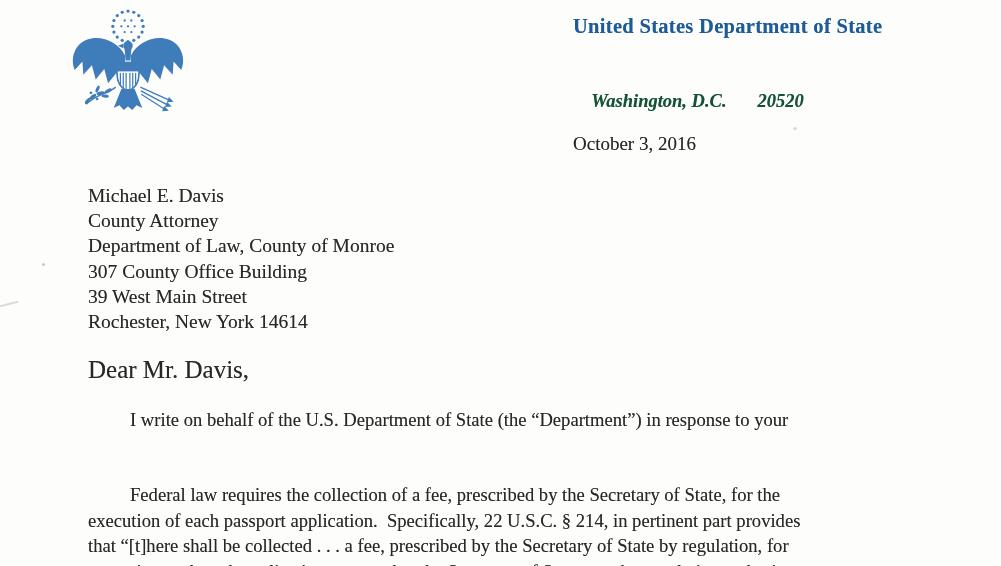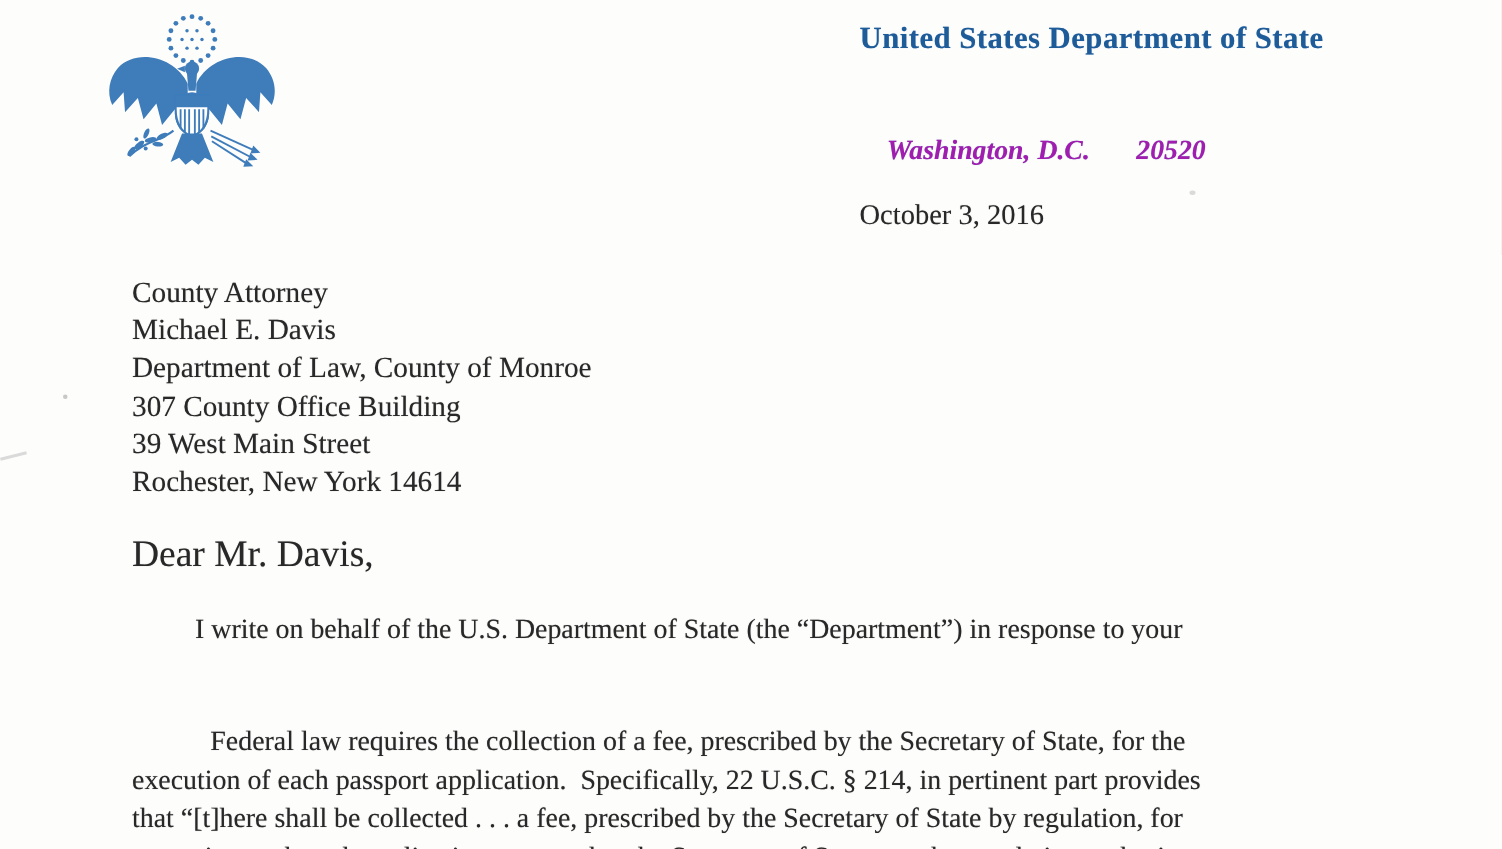--- a/index.html
+++ b/index.html
@@ -27,21 +27,21 @@
     color: #1e5b99;
     letter-spacing: 0.3px;
     white-space: pre;
   }
   .city-line {
     position: absolute;
     left: 573px; top: 70px;
     font-size: 18.5px;
     font-weight: bold;
     font-style: italic;
-    color: #a21caf;
+    color: #14532d;
     white-space: pre;
   }
   .city-line .zip { margin-left: 31px; }
   .date-line {
     position: absolute;
     left: 573px; top: 133px;
     font-size: 19px;
     white-space: pre;
   }
   
@@ -61,21 +61,21 @@
   }
   .paragraph {
     position: absolute;
     left: 88px;
     font-size: 18.6px;
     line-height: 25.5px;
   }
   .paragraph.p1 { top: 407px; }
   .paragraph.p2 { top: 482px; }
   .bline { white-space: pre; }
-  .bline.indent { padding-left: 42px; text-align: center; }
+  .bline.indent { padding-left: 42px; }
   
   .agency-name, .city-line { text-shadow: 0 0 0.5px rgba(30,91,153,0.55); }
   .date-line, .recipient, .salutation, .paragraph { text-shadow: 0 0 0.6px rgba(40,40,40,0.45); }
   
   .artifact-dot {
     position: absolute;
     left: 42px; top: 263px;
     width: 3px; height: 3px;
     border-radius: 50%;
     background: rgba(100,100,100,0.35);
@@ -179,22 +179,22 @@
     </g>
   </svg>
 
   <div class="agency-name">United States Department of State</div>
   <div class="city-line">
     <span>Washington, D.C.</span><span class="zip">20520</span>
   </div>
   <div class="date-line">October 3, 2016</div>
 
   <div class="recipient">
+    <div class="aline">Michael E. Davis</div>
     <div class="aline">County Attorney</div>
-    <div class="aline">Michael E. Davis</div>
     <div class="aline">Department of Law, County of Monroe</div>
     <div class="aline">307 County Office Building</div>
     <div class="aline">39 West Main Street</div>
     <div class="aline">Rochester, New York 14614</div>
   </div>
 
   <div class="salutation">Dear Mr. Davis,</div>
 
   <div class="paragraph p1">
     <div class="bline indent">I write on behalf of the U.S. Department of State (the “Department”) in response to your</div>

